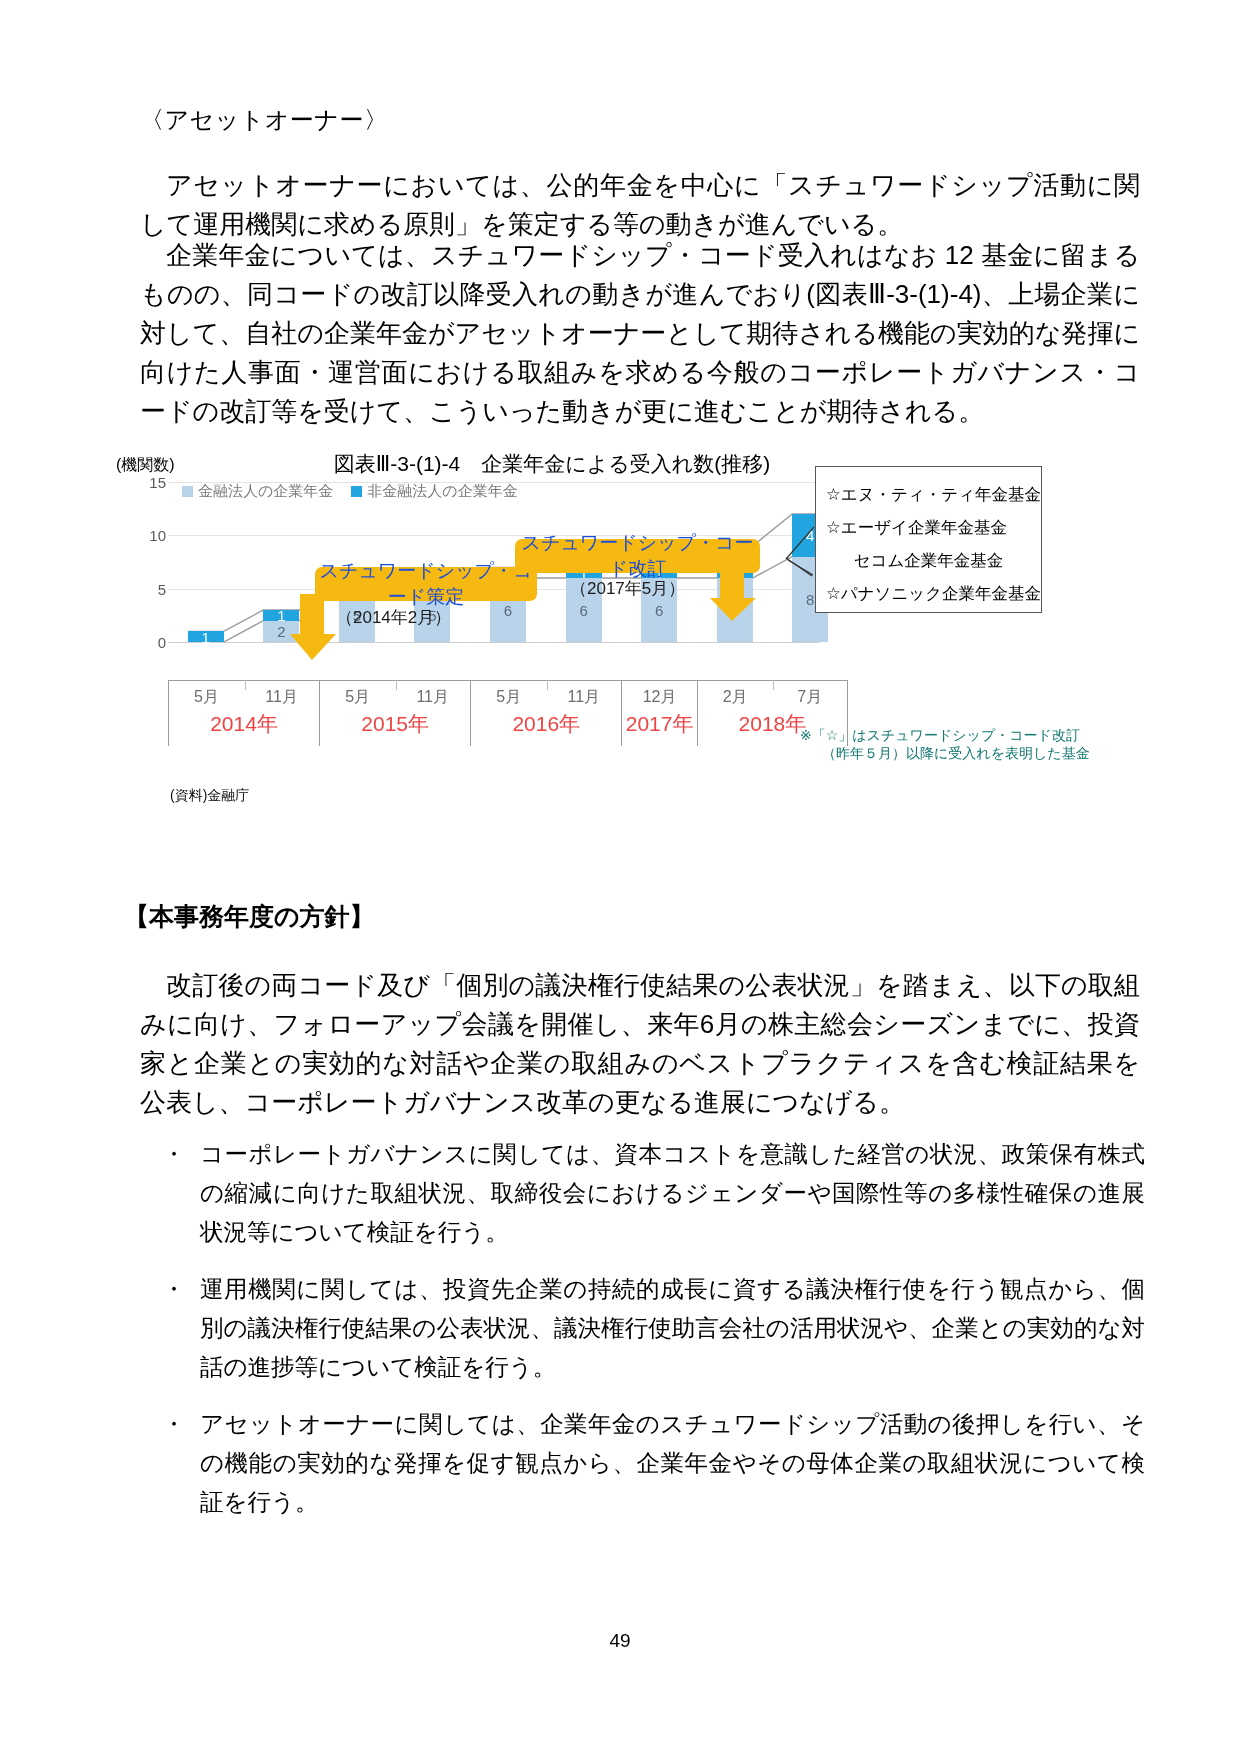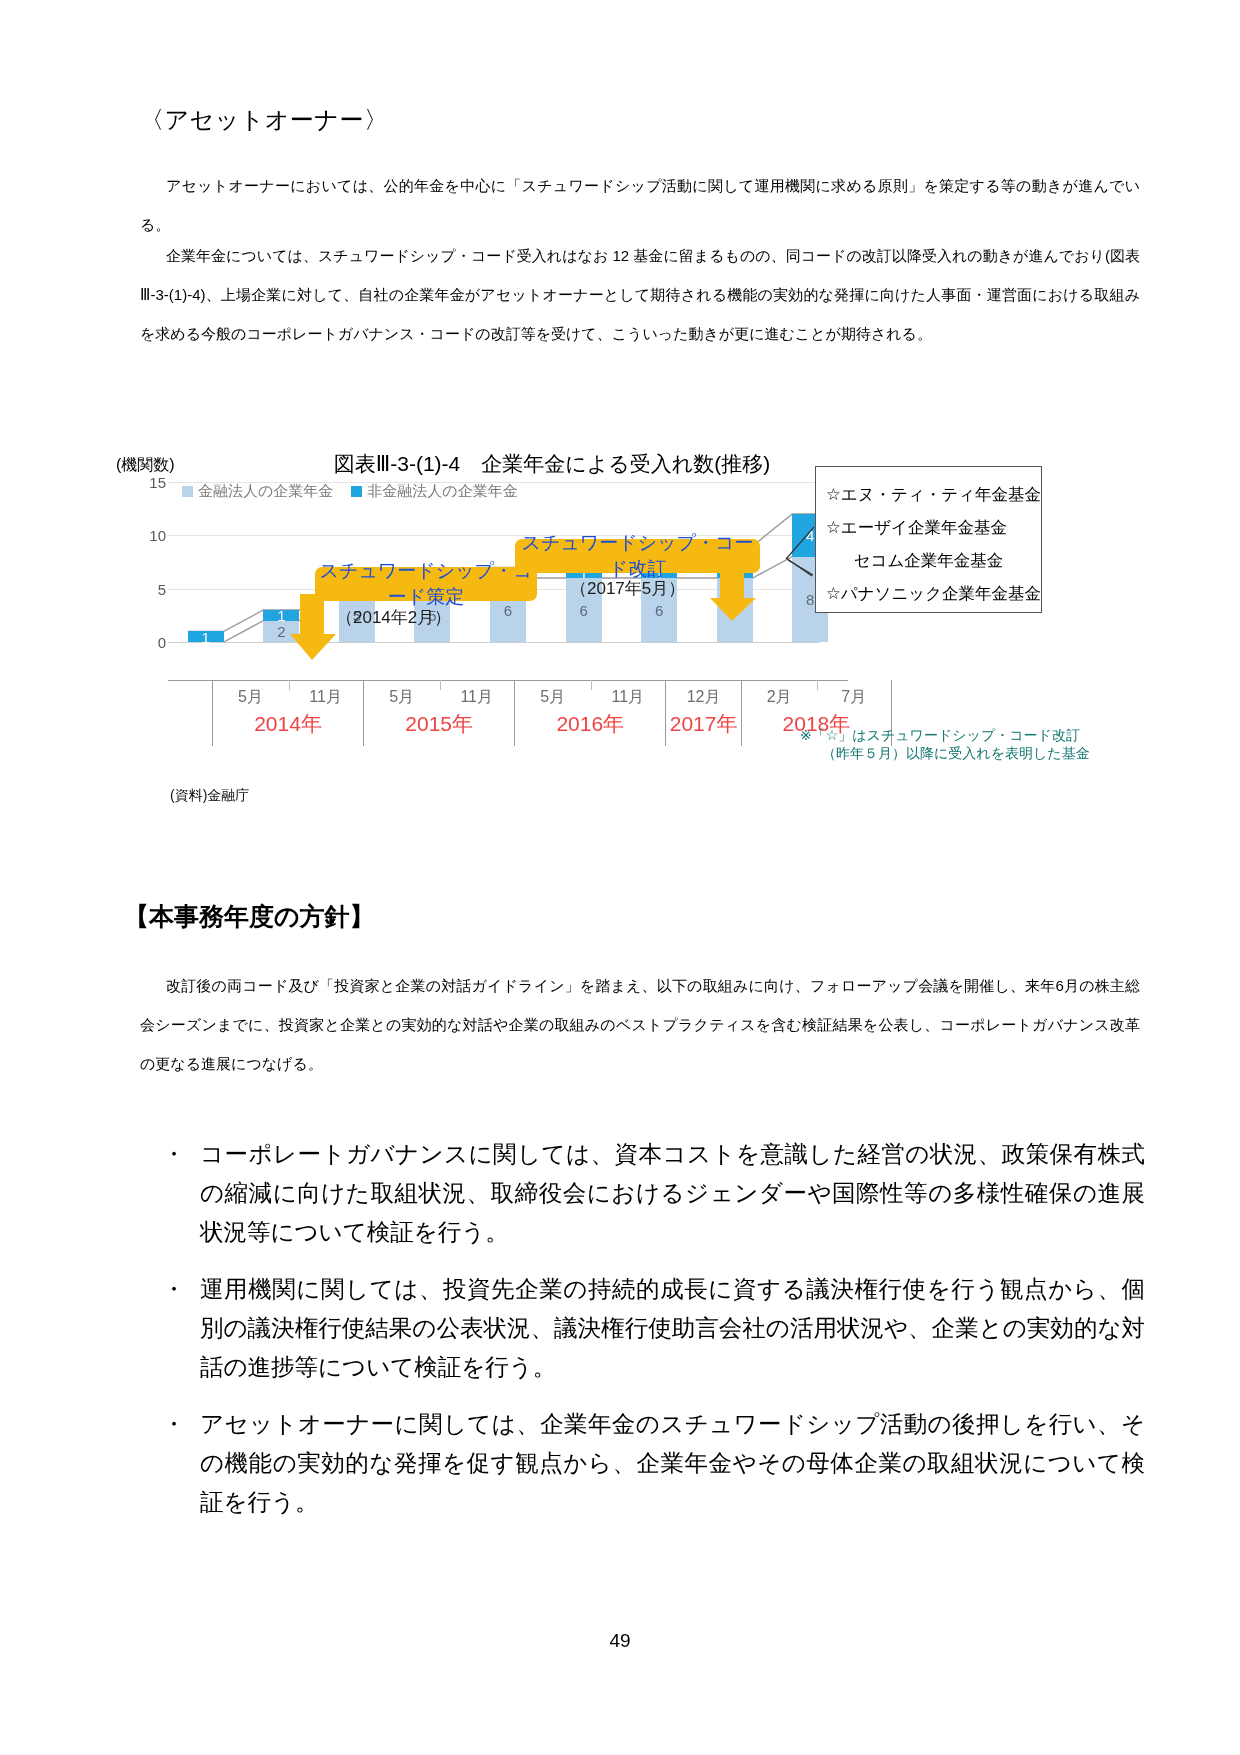--- a/index.html
+++ b/index.html
@@ -13,21 +13,21 @@
   }
   .page{position:relative;width:1240px;height:1755px;}
 
   
   .sec-head{
     position:absolute;left:140px;top:104px;
     font-size:24px;letter-spacing:.5px;
   }
   .para{
     position:absolute;
-    font-size:15px;
+    font-size:26px;
     line-height:39px;
     letter-spacing:0px;
     text-align:justify;
   }
   .p1{left:140px;top:166px;width:1000px;}
   .p2{left:140px;top:236px;width:1000px;}
   .indent{display:block;text-indent:26px;}
 
   
   .chart-wrap{position:absolute;left:112px;top:450px;width:1030px;height:280px;}
@@ -51,21 +51,21 @@
   .seg{width:100%;position:relative;text-align:center;font-size:15px;color:#5a6b7a;line-height:1;}
   .seg-low{background:#b9d4ea;}
   .seg-high{background:#20a5e0;color:#ffffff;}
   .seg span{position:absolute;left:0;right:0;top:50%;transform:translateY(-50%);}
 
   .lines{position:absolute;left:28px;top:0;right:0;height:160px;pointer-events:none;}
 
   
   .xaxis{position:absolute;left:28px;top:198px;width:680px;height:66px;}
   .xaxis .border-top{position:absolute;left:0;right:0;top:0;height:1px;background:#9a9a9a;}
-  .grp{position:absolute;top:0;height:66px;border-left:1px solid #9a9a9a;box-sizing:border-box;margin-left:44px;}
+  .grp{position:absolute;top:0;height:66px;border-left:1px solid #9a9a9a;box-sizing:border-box;}
   .grp.last{border-right:1px solid #9a9a9a;}
   .months{position:absolute;left:0;right:0;top:2px;height:30px;display:flex;}
   .months div{flex:1;text-align:center;font-size:16px;color:#6d6d6d;line-height:30px;}
   .tick{position:absolute;top:0;width:1px;height:10px;background:#bdbdbd;}
   .yr{position:absolute;left:0;right:0;top:30px;text-align:center;font-size:21px;color:#ef4444;}
 
   
   .callout{
     position:absolute;background:#f5b912;border-radius:7px;
     color:#1d4ed8;font-size:19px;text-align:center;
@@ -294,21 +294,21 @@
   <div class="note">
     <span>※「☆」はスチュワードシップ・コード改訂</span>
     <span class="l2">（昨年５月）以降に受入れを表明した基金</span>
   </div>
 
   <div class="source">(資料)金融庁</div>
 
   <div class="h-brace">【本事務年度の方針】</div>
 
   <div class="para p3">
-    <span class="indent">改訂後の両コード及び「投資家と企業の対話ガイドライン」を踏まえ、以下の取組みに向け、フォローアップ会議を開催し、来年6月の株主総会シーズンまでに、投資家と企業との実効的な対話や企業の取組みのベストプラクティスを含む検証結果を公表し、コーポレートガバナンス改革の更なる進展につなげる。</span>
+    <span class="indent">改訂後の両コード及び「個別の議決権行使結果の公表状況」を踏まえ、以下の取組みに向け、フォローアップ会議を開催し、来年6月の株主総会シーズンまでに、投資家と企業との実効的な対話や企業の取組みのベストプラクティスを含む検証結果を公表し、コーポレートガバナンス改革の更なる進展につなげる。</span>
   </div>
 
   <div class="bullets" id="bullets">
       <div class="bullet"><span class="dot">・</span><span>コーポレートガバナンスに関しては、資本コストを意識した経営の状況、政策保有株式の縮減に向けた取組状況、取締役会におけるジェンダーや国際性等の多様性確保の進展状況等について検証を行う。</span></div>
       <div class="bullet"><span class="dot">・</span><span>運用機関に関しては、投資先企業の持続的成長に資する議決権行使を行う観点から、個別の議決権行使結果の公表状況、議決権行使助言会社の活用状況や、企業との実効的な対話の進捗等について検証を行う。</span></div>
       <div class="bullet"><span class="dot">・</span><span>アセットオーナーに関しては、企業年金のスチュワードシップ活動の後押しを行い、その機能の実効的な発揮を促す観点から、企業年金やその母体企業の取組状況について検証を行う。</span></div>
     </div>
 
   <div class="pageno">49</div>
 </div>

